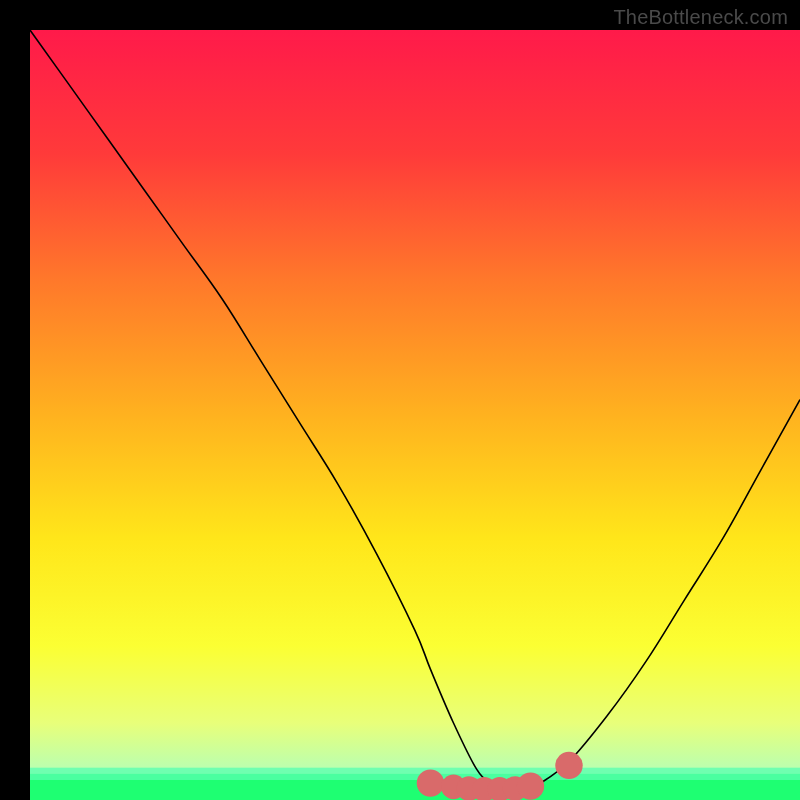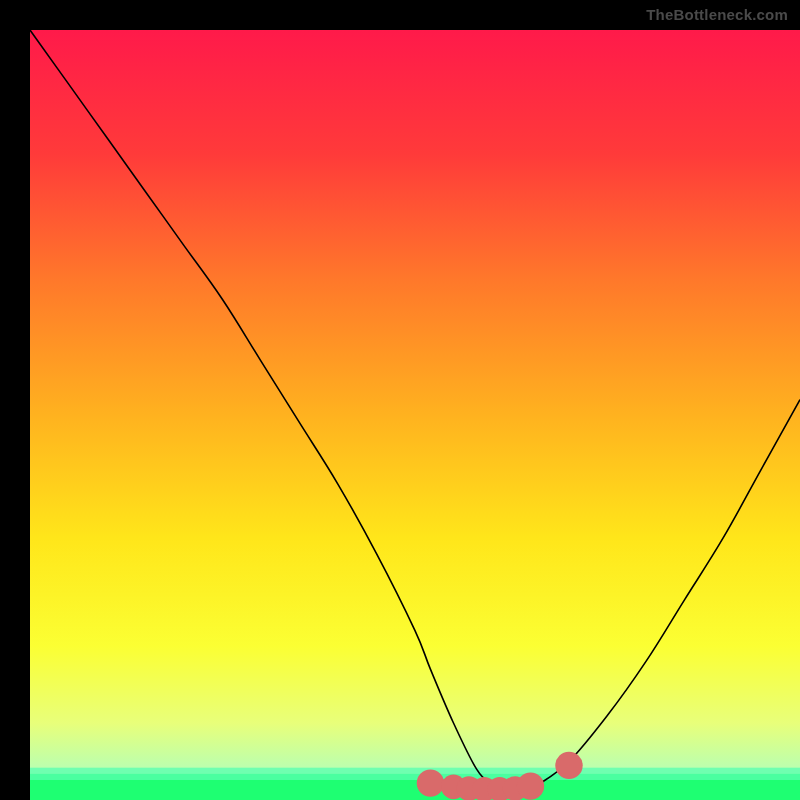--- a/index.html
+++ b/index.html
@@ -9,22 +9,22 @@
     background: #000;
     position: relative;
     font-family: Arial, sans-serif;
     overflow: hidden;
   }
   .watermark {
     position: absolute;
     top: 6px;
     right: 12px;
     color: #4a4a4a;
-    font-size: 15px;
-    font-weight: 700;
+    font-size: 20px;
+    font-weight: 400;
     z-index: 10;
     letter-spacing: 0.2px;
   }
   .plot-area {
     position: absolute;
     left: 30px;
     top: 30px;
     width: 770px;
     height: 770px;
     overflow: hidden;

